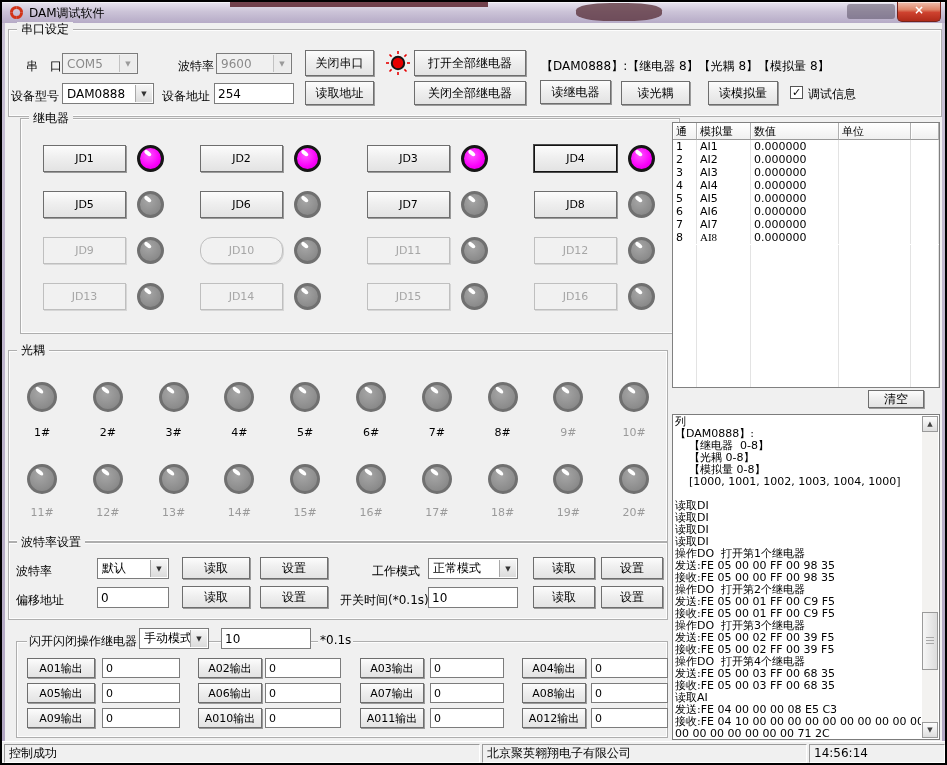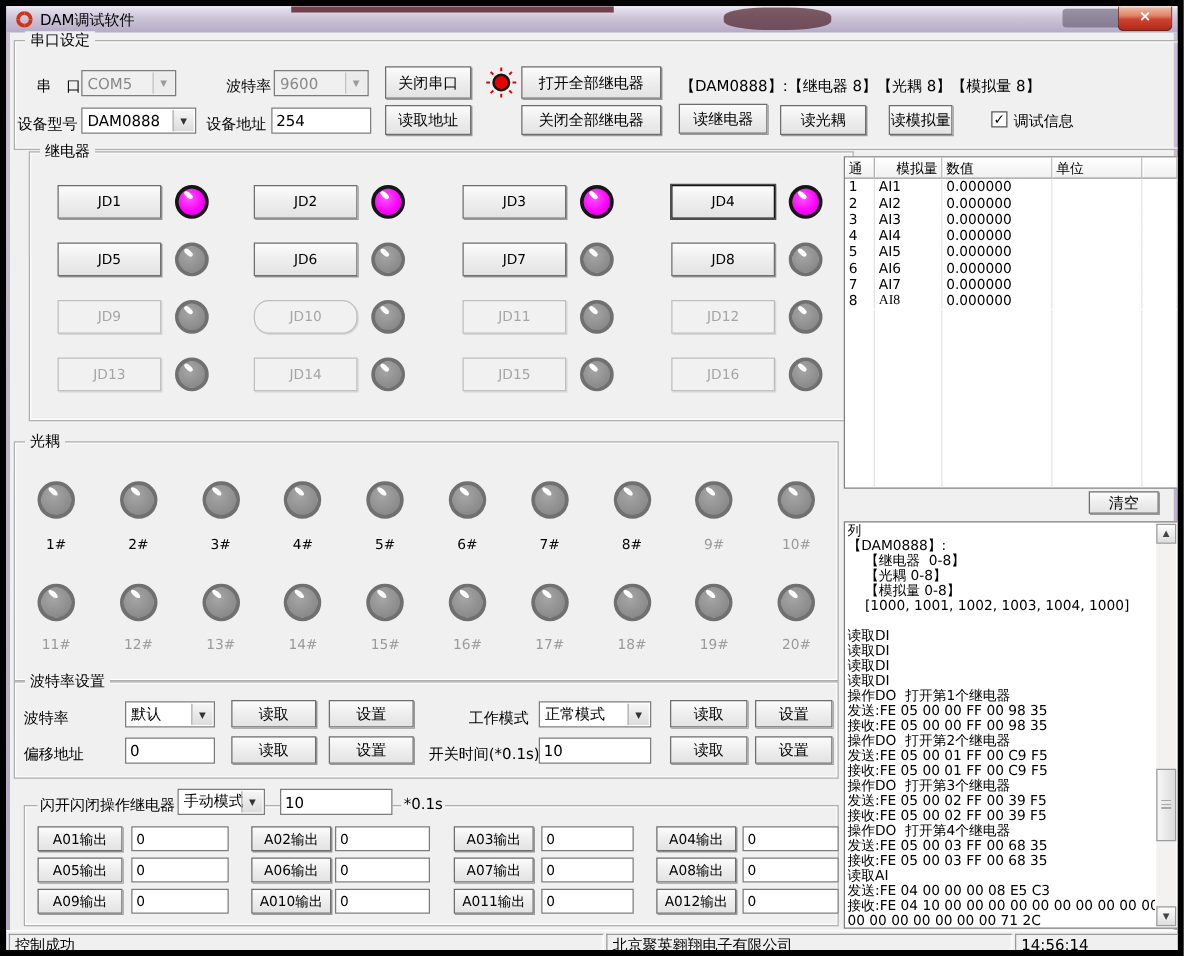--- a/index.html
+++ b/index.html
@@ -1,18 +1,18 @@
 <!DOCTYPE html>
 <html><head>
 <meta charset="utf-8">
 <style>
   html,body{margin:0;padding:0;background:#3a3a3a;}
   #win{position:relative;width:947px;height:765px;overflow:hidden;box-sizing:border-box;
        font-family:"DejaVu Sans","Liberation Sans",sans-serif;font-size:12px;color:#000;
-       background:#f0f0f0;border:5px solid #000000;}
+       background:#f0f0f0;border:2px solid #000000;}
   
   #titlebar{position:absolute;left:0;top:0;right:0;height:21px;
        background:linear-gradient(180deg,#e9e5f0,#ccc4d8 45%,#b6abc7);box-shadow:inset 0 1px 0 #f4f2f8;}
   .patch{position:absolute;pointer-events:none;}
   #patch1{left:228px;top:0;width:258px;height:5px;background:#5d2430;opacity:.85;}
   #patch2{left:574px;top:1px;width:86px;height:18px;background:#4f222b;opacity:.7;border-radius:40%;}
   #patch3{left:845px;top:2px;width:48px;height:15px;background:#433a4d;opacity:.45;border-radius:3px;}
   #app-icon{position:absolute;left:7px;top:3px;width:15px;height:15px;}
   #title-text{position:absolute;left:27px;top:3px;}
   #close-btn{position:absolute;right:4px;top:0;width:42px;height:19px;
@@ -145,21 +145,21 @@
   <div class="combo" style="left:60px;top:81px;width:92px;height:21px;">
     <span>DAM0888</span>
     <span class="arr">▼</span>
   </div>
   <span class="lbl" style="left:160px;top:86px;">设备地址</span>
   <input class="field" style="left: 212px; top: 81px; width: 80px; height: 21px;" value="254">
   <div class="btn" style="left:303px;top:79px;width:69px;height:24px;">读取地址</div>
   <div class="btn" style="left:412px;top:79px;width:112px;height:24px;">关闭全部继电器</div>
   <div class="btn" style="left:538px;top:78px;width:71px;height:24px;">读继电器</div>
   <div class="btn" style="left:619px;top:79px;width:69px;height:24px;">读光耦</div>
-  <div class="btn" style="left:706px;top:79px;width:51px;height:24px;">读模拟量</div>
+  <div class="btn" style="left:706px;top:79px;width:70px;height:24px;">读模拟量</div>
   <div class="checkbox" style="left:788px;top:84px;">
     <span>✓</span>
   </div>
   <span class="lbl" style="left:806px;top:84px;">调试信息</span>
 
   <div id="relay-grid" class="group" style="left:18px;top:116px;width:658px;height:214px;">
     <span class="glabel">继电器</span>
   <div class="btn" style="left: 22px; top: 26px; width: 83px; height: 27px; font-size: 11px;">JD1</div>
       <span class="led r on" style="left: 116px; top: 26px;">
         <i class="hl"></i>
@@ -222,21 +222,21 @@
       </span>
       <div class="btn disabled" style="left: 513px; top: 164px; width: 83px; height: 27px; font-size: 11px;">JD16</div>
       <span class="led r off" style="left: 607px; top: 164px;">
         <i class="hl"></i>
       </span>
     </div>
 
   <div id="atable">
     <div class="th-row" id="atable-head">
         <div class="th" style="width: 24px;">通</div>
-        <div class="th" style="width: 54px; text-align: right;">模拟量</div>
+        <div class="th" style="width: 54px;">模拟量</div>
         <div class="th" style="width: 88px;">数值</div>
         <div class="th" style="width: 72px;">单位</div>
         <div class="th" style="width: 28px;"></div>
       </div>
     <div id="atable-body">
         <div class="tr">
           <div class="td" style="width: 24px;">1</div>
           <div class="td" style="width: 54px;">AI1</div>
           <div class="td" style="width: 88px;">0.000000</div>
           <div class="td" style="width: 72px;"></div>

